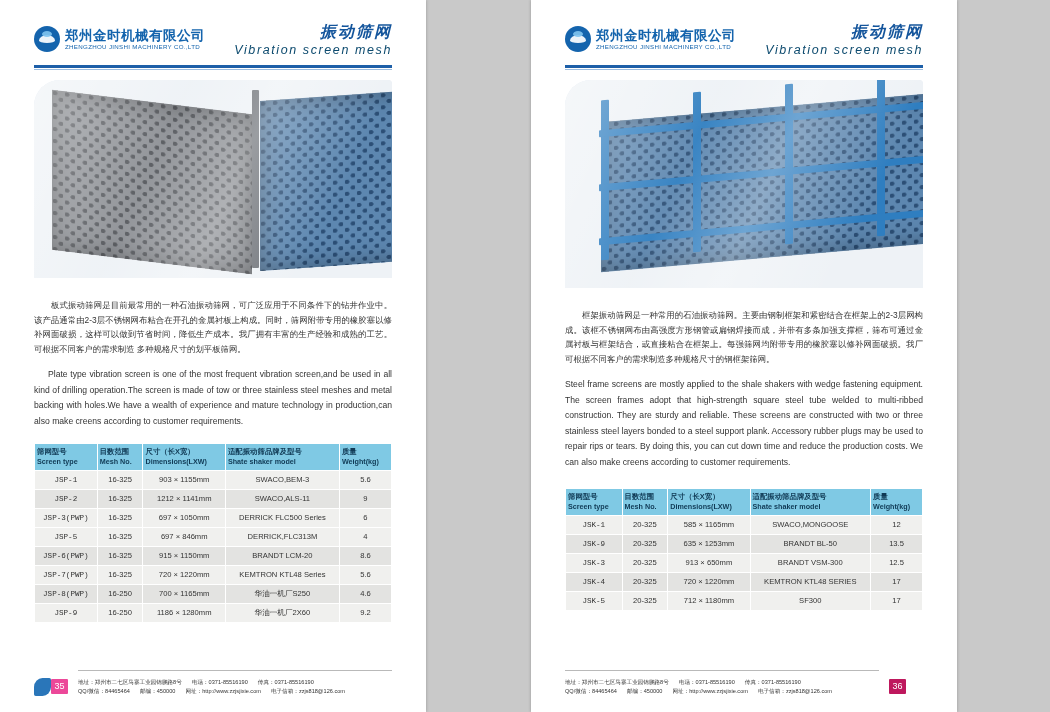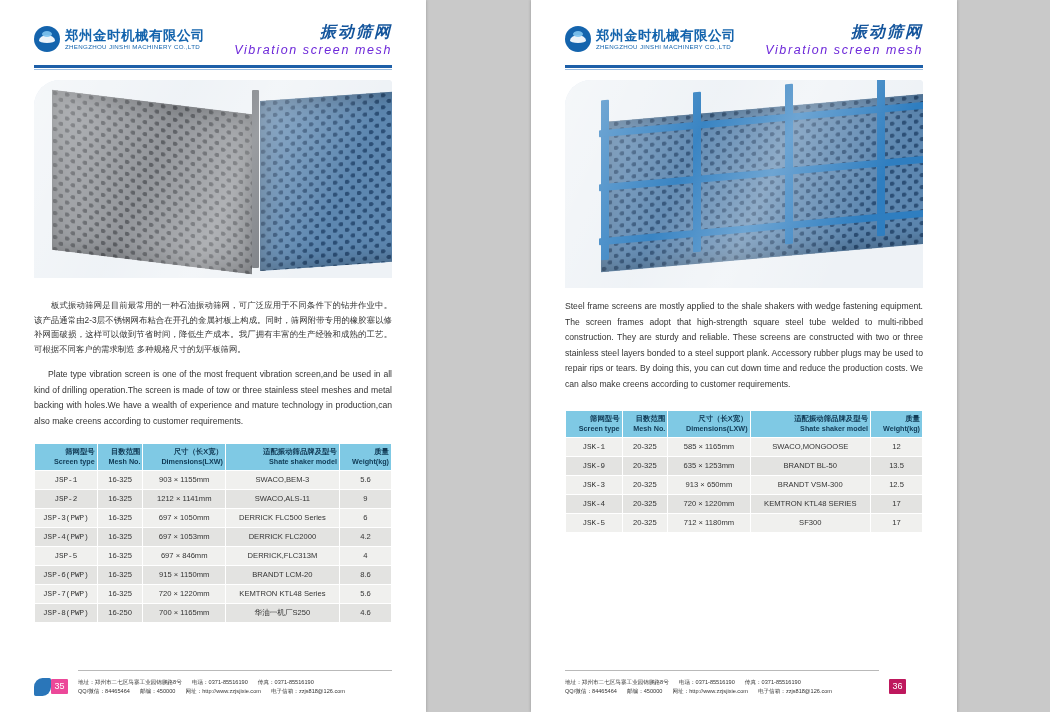--- a/index.html
+++ b/index.html
@@ -37,21 +37,21 @@
   }
   .logo-txt-cn{
     font-size:13.5px;font-weight:bold;color:#1464ad;letter-spacing:.5px;
     line-height:15px;white-space:nowrap;
   }
   .logo-txt-en{
     font-size:6.2px;color:#1464ad;letter-spacing:.3px;line-height:8px;white-space:nowrap;
   }
   .hdr-title{position:absolute;right:0;top:0;text-align:right;font-style:italic;}
   .hdr-title .cn{font-size:16px;font-weight:bold;color:#14559c;letter-spacing:2px;line-height:20px;}
-  .hdr-title .en{font-size:12.5px;color:#6d28d9;letter-spacing:1.6px;line-height:16px;}
+  .hdr-title .en{font-size:12.5px;color:#0c4a6e;letter-spacing:1.6px;line-height:16px;}
   .hdr-rule{
     position:absolute;left:0;right:0;bottom:0;height:3px;background:#1d5fa8;
   }
   .hdr-rule .thin{position:absolute;left:0;right:0;top:4px;height:1px;background:#9cbde0;}
 
   
   .photo{
     position:relative;margin-top:12px;height:198px;
     border-top-left-radius:26px;border-top-right-radius:4px;
     overflow:hidden;background:#e8eef4;
@@ -91,21 +91,21 @@
   }
   .en-para.p2{text-indent:0;}
 
   
   table.spec{
     border-collapse:collapse;width:100%;margin-top:14px;
     font-size:7.6px;color:#333;
   }
   table.spec th{
     background:#7fc9e4;color:#103a55;font-weight:bold;
-    border:1px solid #ffffff;padding:3px 2px;line-height:10px;text-align:right;
+    border:1px solid #ffffff;padding:3px 2px;line-height:10px;text-align:left;
   }
   table.spec td{
     border:1px solid #ffffff;padding:4px 2px;text-align:center;line-height:10px;
     background:#f0f0ee;
   }
   table.spec tr.alt td{background:#e3e3e1;}
   table.spec td.first{text-align:center;font-family:Liberation Mono, monospace;}
   .th-cn{display:block;font-size:7.4px;}
   .th-en{display:block;font-size:7.2px;}
 
@@ -219,27 +219,20 @@
             <td>SWACO,ALS-11</td>
             <td>9</td>
           </tr>
           <tr>
             <td class="first">JSP-3(PWP)</td>
             <td>16-325</td>
             <td>697 × 1050mm</td>
             <td>DERRICK FLC500 Series</td>
             <td>6</td>
           </tr>
-          <tr class="alt">
-            <td class="first">JSP-4(PWP)</td>
-            <td>16-325</td>
-            <td>697 × 1053mm</td>
-            <td>DERRICK FLC2000</td>
-            <td>4.2</td>
-          </tr>
           <tr>
             <td class="first">JSP-5</td>
             <td>16-325</td>
             <td>697 × 846mm</td>
             <td>DERRICK,FLC313M</td>
             <td>4</td>
           </tr>
           <tr class="alt">
             <td class="first">JSP-6(PWP)</td>
             <td>16-325</td>
@@ -253,20 +246,27 @@
             <td>720 × 1220mm</td>
             <td>KEMTRON KTL48 Series</td>
             <td>5.6</td>
           </tr>
           <tr class="alt">
             <td class="first">JSP-8(PWP)</td>
             <td>16-250</td>
             <td>700 × 1165mm</td>
             <td>华油一机厂S250</td>
             <td>4.6</td>
+          </tr>
+          <tr>
+            <td class="first">JSP-9</td>
+            <td>16-250</td>
+            <td>1186 × 1280mm</td>
+            <td>华油一机厂2X60</td>
+            <td>9.2</td>
           </tr>
         </tbody>
       </table>
     </div>
 
     <div class="footer">
       <div class="foot-rule"></div>
       <div class="pg-badge">
         <div class="pg-fish"></div>
         <div class="pg-num">35</div>
@@ -317,20 +317,21 @@
         <div class="frame-bar" style="left:128px;top:12px;width:8px;height:160px;transform:skewY(-5deg);"></div>
         <div class="frame-bar" style="left:220px;top:4px;width:8px;height:160px;transform:skewY(-5deg);"></div>
         <div class="frame-bar" style="left:312px;top:-4px;width:8px;height:160px;transform:skewY(-5deg);"></div>
         <div class="frame-bar" style="left:398px;top:-12px;width:8px;height:160px;transform:skewY(-5deg);"></div>
         <div class="frame-bar" style="left:34px;top:34px;width:374px;height:7px;transform:skewY(-5deg);"></div>
         <div class="frame-bar" style="left:34px;top:88px;width:374px;height:7px;transform:skewY(-5deg);"></div>
         <div class="frame-bar" style="left:34px;top:142px;width:374px;height:7px;transform:skewY(-5deg);"></div>
         <div class="sheen"></div>
       </div>
 
+      <div class="cn-para">框架振动筛网是一种常用的石油振动筛网。主要由钢制框架和紧密结合在框架上的2-3层网构成。该框不锈钢网布由高强度方形钢管或扁钢焊接而成，并带有多条加强支撑框，筛布可通过金属衬板与框架结合，或直接粘合在框架上。每强筛网均附带专用的橡胶塞以修补网面破损。我厂可根据不同客户的需求制造多种规格尺寸的钢框架筛网。</div>
       <div class="en-para p2">Steel frame screens are mostly applied to the shale shakers with wedge fastening equipment. The screen frames adopt that high-strength square steel tube welded to multi-ribbed construction. They are sturdy and reliable. These screens are constructed with two or three stainless steel layers bonded to a steel support plank. Accessory rubber plugs may be used to repair rips or tears. By doing this, you can cut down time and reduce the production costs. We can also make creens according to customer requirements.</div>
 
       <table class="spec" style="margin-top:18px;">
         <thead>
           <tr>
             <th>
               <span class="th-cn">筛网型号</span>
               <span class="th-en">Screen type</span>
             </th>
             <th>

